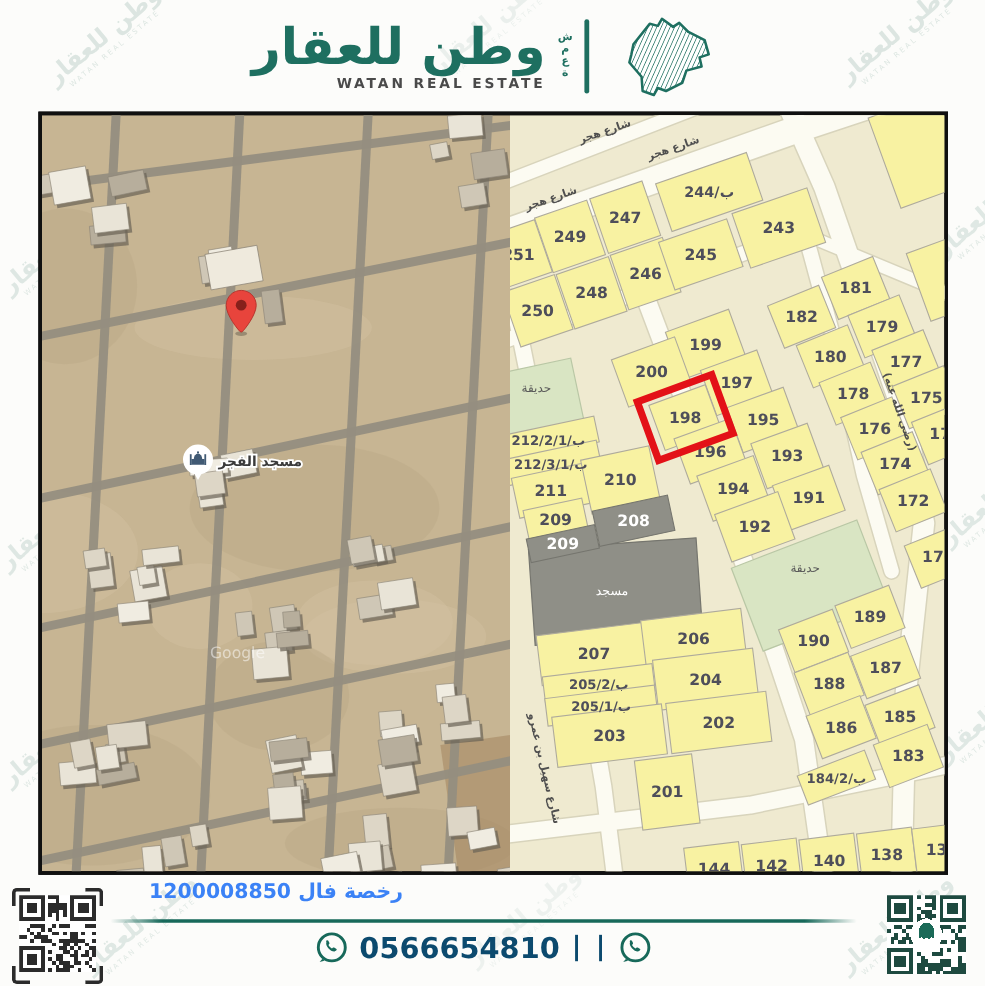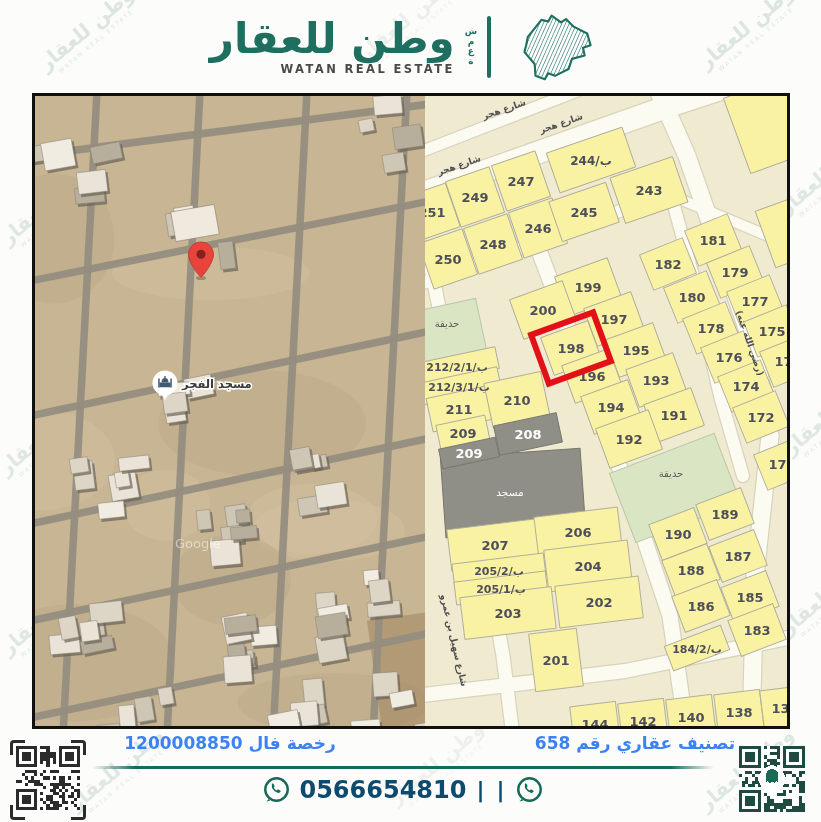--- a/index.html
+++ b/index.html
@@ -581,21 +581,20 @@
           <rect x="3.0476190476190474" y="3.0476190476190474" width="15.238095238095237" height="15.238095238095237" fill="#ffffff"></rect>
           <rect x="6.095238095238095" y="6.095238095238095" width="9.142857142857142" height="9.142857142857142" fill="#2b2b2b"></rect>
           <rect x="42.666666666666664" y="0" width="21.333333333333332" height="21.333333333333332" fill="#2b2b2b"></rect>
           <rect x="45.71428571428571" y="3.0476190476190474" width="15.238095238095237" height="15.238095238095237" fill="#ffffff"></rect>
           <rect x="48.76190476190476" y="6.095238095238095" width="9.142857142857142" height="9.142857142857142" fill="#2b2b2b"></rect>
           <rect x="0" y="42.666666666666664" width="21.333333333333332" height="21.333333333333332" fill="#2b2b2b"></rect>
           <rect x="3.0476190476190474" y="45.71428571428571" width="15.238095238095237" height="15.238095238095237" fill="#ffffff"></rect>
           <rect x="6.095238095238095" y="48.76190476190476" width="9.142857142857142" height="9.142857142857142" fill="#2b2b2b"></rect>
         </svg></div>
     <div class="f-top" id="license" dir="rtl">رخصة فال 1200008850</div>
-    <div class="f-top" id="classification" dir="rtl">تصنيف عقاري رقم 658</div>
     <div class="f-divider"></div>
     <div class="f-bottom">
       <svg class="wa" viewBox="0 0 24 24">
         <circle cx="12" cy="12" r="9.3" fill="none" stroke="#17695a" stroke-width="2"></circle>
         <path d="M5.6 19.8 L3.6 22 L6.9 21.2 Z" fill="#17695a"></path>
         <path d="M8.3 8.2c-.5 1.1 0 2.8 1.3 4.3 1.3 1.5 3.1 2.5 4.3 2.3.6-.1 1.3-.7 1.5-1.1.1-.3-.1-.6-.4-.8l-1.4-.8c-.3-.2-.7-.1-.9.1l-.6.6c-.9-.4-2-1.5-2.4-2.4l.5-.7c.2-.3.3-.6.1-.9l-.7-1.4c-.2-.4-.7-.5-1-.3-.3.2-.8.7-.3 1.1z" fill="#17695a"></path>
       </svg>
       <span>0566654810</span>
       <span class="f-sep">|</span>
       <span class="f-sep">|</span>

